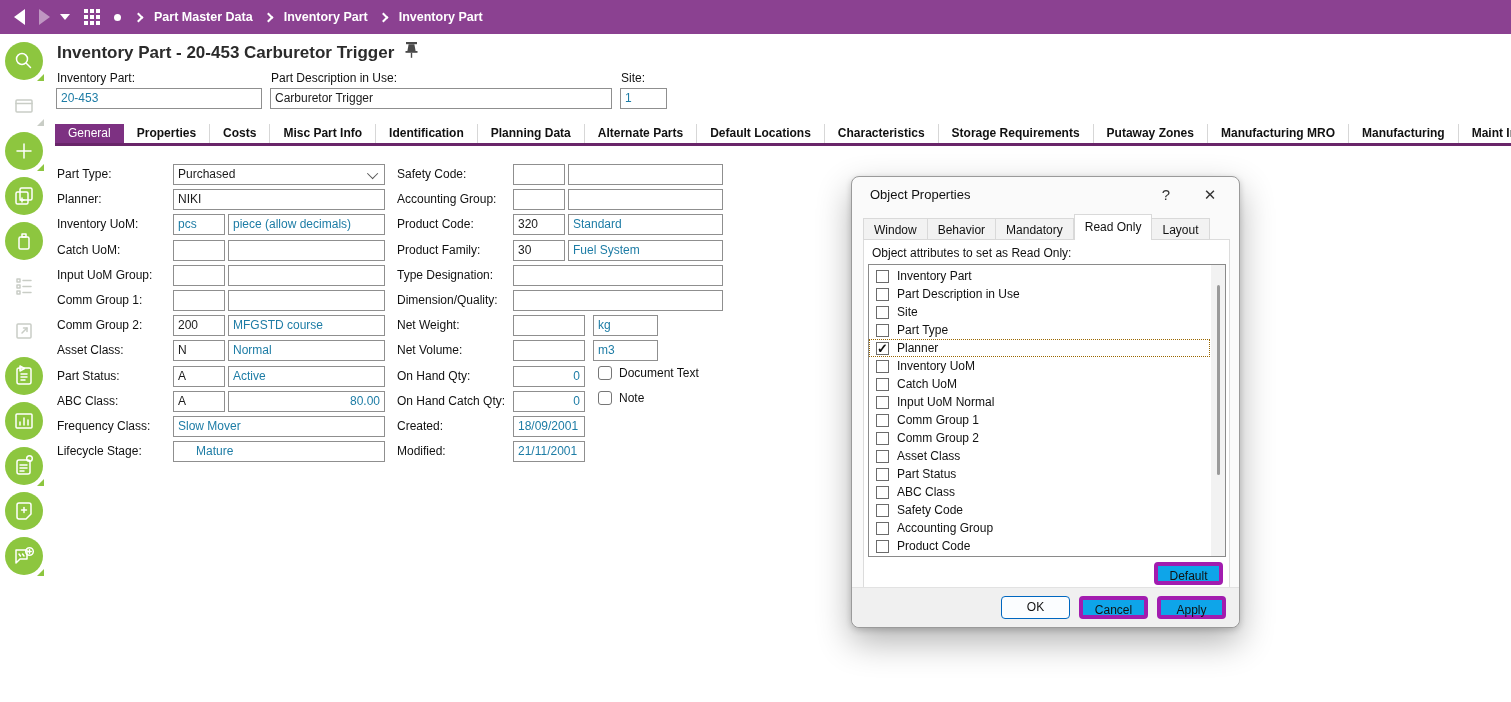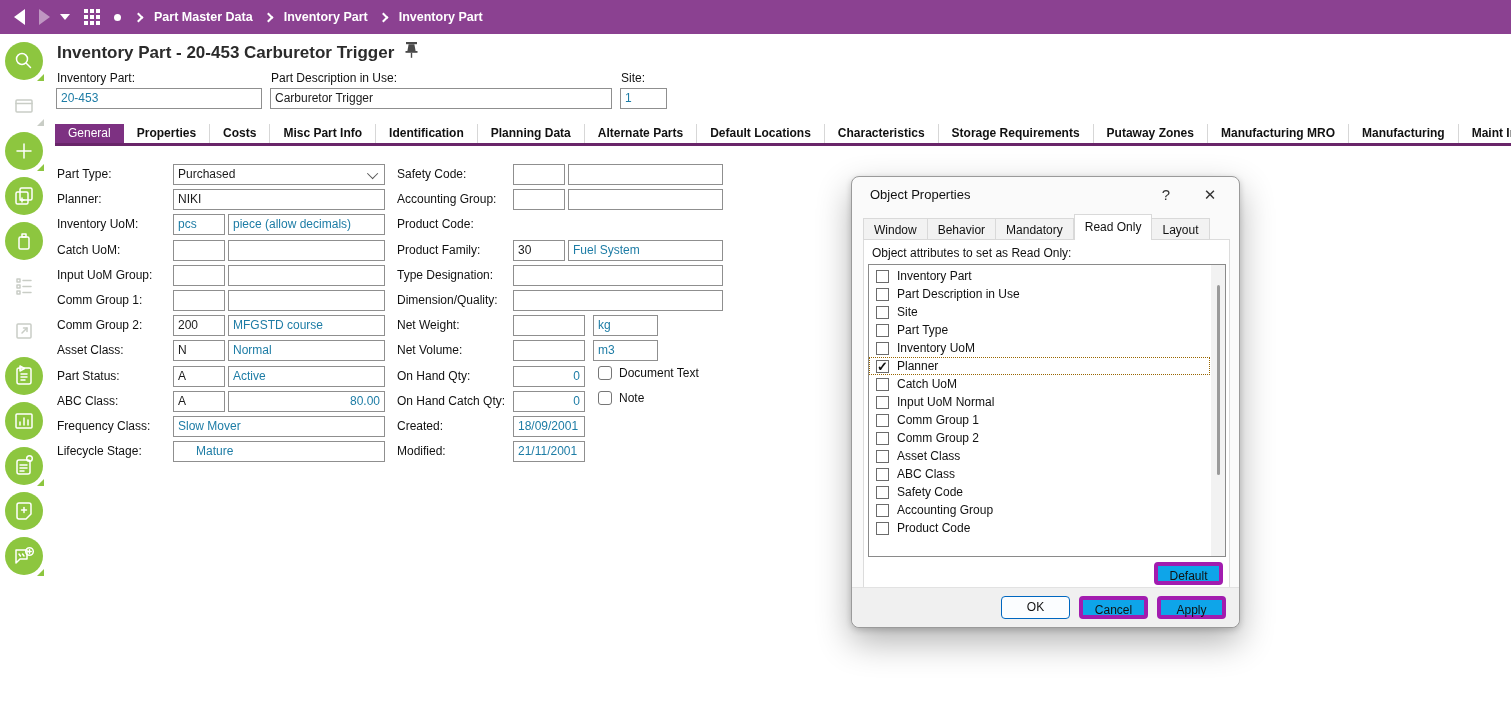--- a/index.html
+++ b/index.html
@@ -347,20 +347,24 @@
     </div>
     <div class="frow" style="top: 25.2px; width: 335px;">
       <div class="flabel">Accounting Group:</div>
       <div class="ffields">
         <div class="finput" style="width: 52px;"></div>
         <div class="finput" style="width: 155px;"></div>
       </div>
     </div>
     <div class="frow" style="top: 50.4px; width: 335px;">
       <div class="flabel">Product Code:</div>
+      <div class="ffields">
+        <div class="finput" style="width: 52px;">320</div>
+        <div class="finput teal" style="width: 155px;">Standard</div>
+      </div>
     </div>
     <div class="frow" style="top: 75.6px; width: 335px;">
       <div class="flabel">Product Family:</div>
       <div class="ffields">
         <div class="finput" style="width: 52px;">30</div>
         <div class="finput teal" style="width: 155px;">Fuel System</div>
       </div>
     </div>
     <div class="frow" style="top: 100.8px; width: 335px;">
       <div class="flabel">Type Designation:</div>
@@ -446,47 +450,51 @@
             <span class="lb-text">Part Description in Use</span>
           </div>
           <div class="lb-row">
             <span class="cbx"></span>
             <span class="lb-text">Site</span>
           </div>
           <div class="lb-row">
             <span class="cbx"></span>
             <span class="lb-text">Part Type</span>
           </div>
-          <div class="lb-row">
-            <span class="cbx"></span>
-            <span class="lb-text">Inventory UoM</span>
-          </div>
           <div class="lb-row focus">
             <span class="cbx checked"></span>
             <span class="lb-text">Planner</span>
           </div>
           <div class="lb-row">
             <span class="cbx"></span>
+            <span class="lb-text">Inventory UoM</span>
+          </div>
+          <div class="lb-row">
+            <span class="cbx"></span>
             <span class="lb-text">Catch UoM</span>
           </div>
           <div class="lb-row">
             <span class="cbx"></span>
             <span class="lb-text">Input UoM Normal</span>
           </div>
           <div class="lb-row">
             <span class="cbx"></span>
             <span class="lb-text">Comm Group 1</span>
           </div>
           <div class="lb-row">
             <span class="cbx"></span>
             <span class="lb-text">Comm Group 2</span>
           </div>
           <div class="lb-row">
             <span class="cbx"></span>
             <span class="lb-text">Asset Class</span>
+          </div>
+          <div class="lb-row">
+            <span class="cbx"></span>
+            <span class="lb-text">Part Status</span>
           </div>
           <div class="lb-row">
             <span class="cbx"></span>
             <span class="lb-text">ABC Class</span>
           </div>
           <div class="lb-row">
             <span class="cbx"></span>
             <span class="lb-text">Safety Code</span>
           </div>
           <div class="lb-row">

